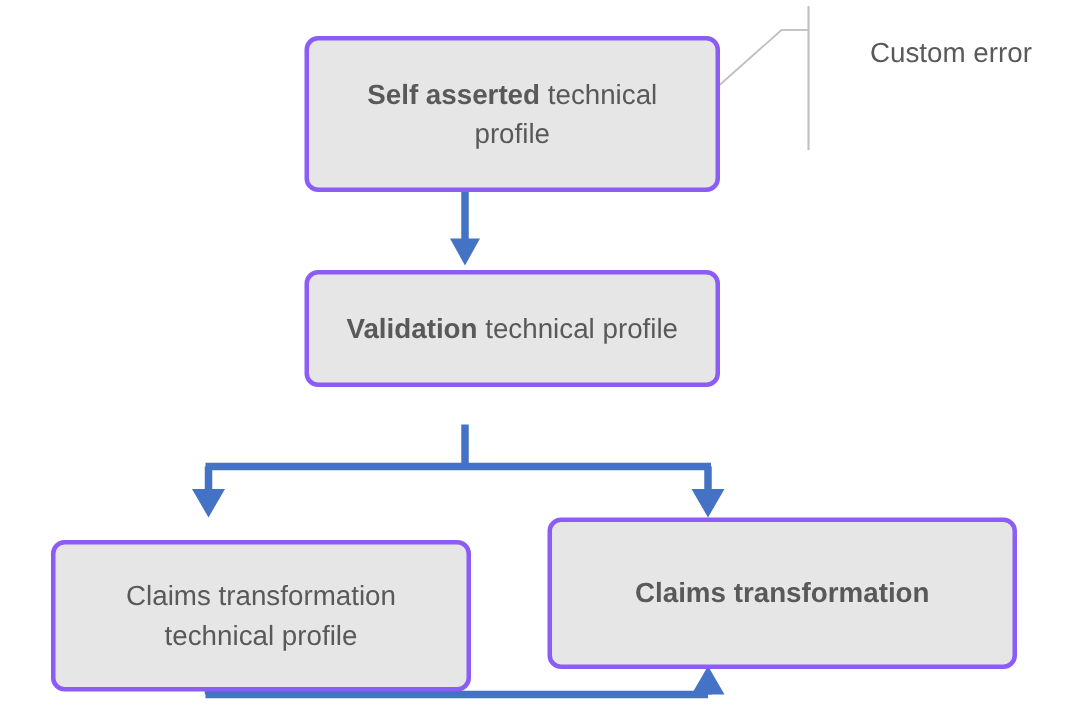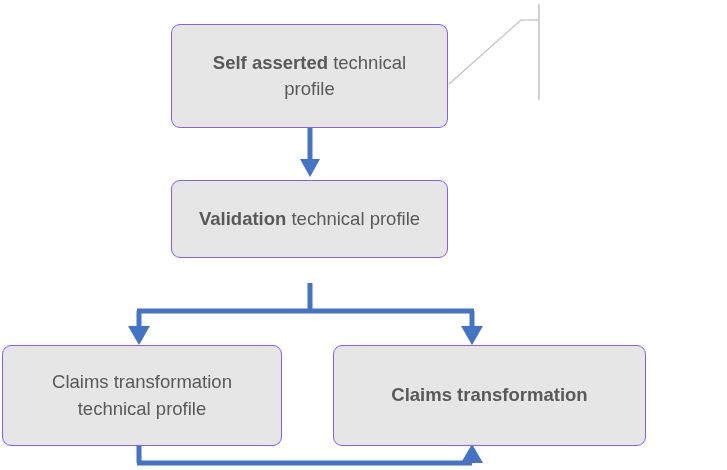--- a/index.html
+++ b/index.html
@@ -23,30 +23,31 @@
     left: 0;
     top: 0;
     width: 727px;
     height: 470px;
     pointer-events: none;
   }
   .node {
     position: absolute;
     box-sizing: border-box;
     background: #e6e6e6;
-    border: 1px solid #8b5cf6;
+    border: 3px solid #8b5cf6;
     border-radius: 9px;
     display: flex;
     align-items: center;
     justify-content: center;
     text-align: center;
     color: #595959;
     font-size: 18.5px;
     line-height: 1.42;
     padding: 4px 14px;
+    margin-left: 32px;
   }
   .node .txt {
     display: block;
     width: 100%;
   }
   .node .b {
     font-weight: bold;
   }
   #node-self-asserted {
     left: 171px;
@@ -55,21 +56,21 @@
     height: 104px;
   }
   #node-validation {
     left: 171px;
     top: 180px;
     width: 277px;
     height: 78px;
   }
   #node-claims-transformation-tp {
     left: 2px;
-    top: 345px;
+    top: 360px;
     width: 280px;
     height: 101px;
   }
   #node-claims-transformation {
     left: 333px;
     top: 345px;
     width: 313px;
     height: 101px;
   }
   #callout-label {
@@ -137,15 +138,16 @@
 
   <div class="node" id="node-claims-transformation-tp">
     <span class="txt">Claims transformation technical profile</span>
   </div>
 
   <div class="node" id="node-claims-transformation">
     <span class="txt b">Claims transformation</span>
   </div>
 
   <div id="callout-label">
+    <span class="line">Custom error</span>
   </div>
 
 </div>
 
 </body></html>

